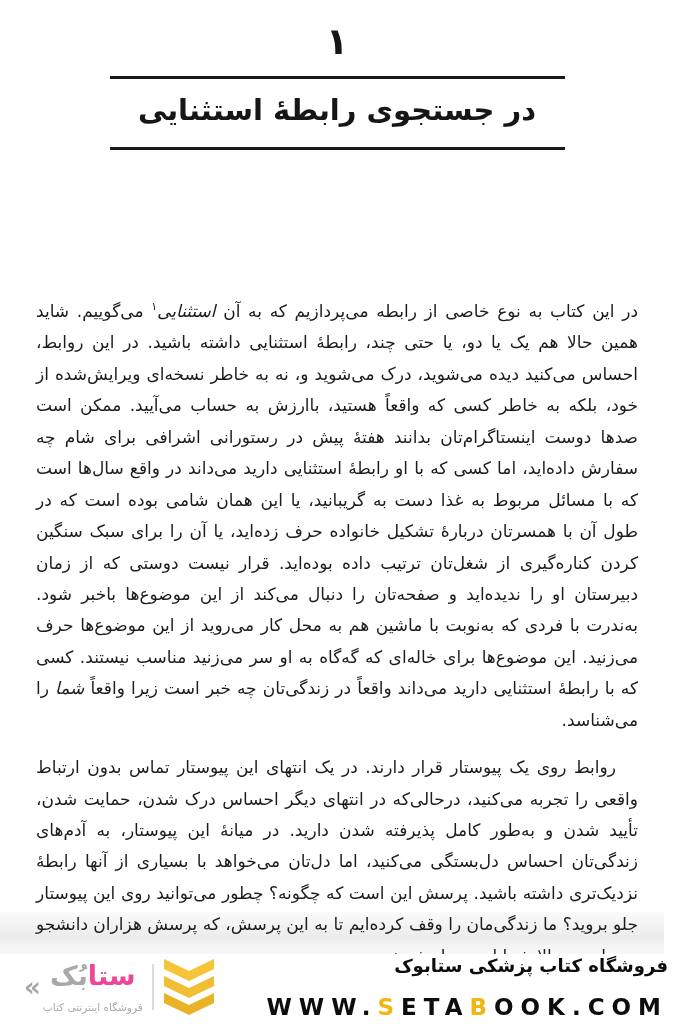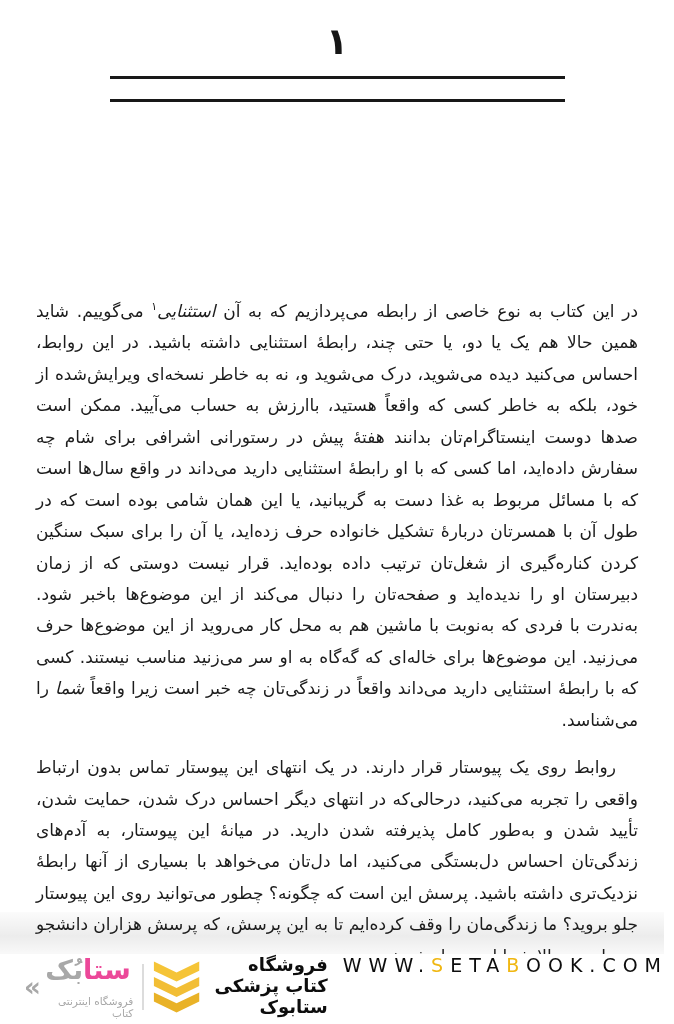--- a/index.html
+++ b/index.html
@@ -72,34 +72,34 @@
     height: 70px;
     background: #ffffff;
     display: flex;
     flex-direction: row;
     align-items: center;
     justify-content: space-between;
     padding: 0 6px 4px 10px;
     direction: rtl;
   }
   .footer-brand-text {
-    display: flex; flex-direction: row;
+    display: flex; flex-direction: column;
     align-items: flex-start;
     direction: ltr;
     text-align: right;
     gap: 15px;
   }
   .store-name {
     font-size: 18px; font-weight: bold; color: #0d0d0d;
     direction: rtl;
     align-self: flex-end;
     margin-bottom: 3px;
   }
   .store-url {
-    font-size: 19px; font-weight: normal; color: #0d0d0d;
+    font-size: 23px; font-weight: bold; color: #0d0d0d;
     letter-spacing: 7px;
     direction: ltr;
     white-space: nowrap;
   }
   .store-url .hl { color: #f0b712; }
   .logo {
     display: flex; align-items: center;
     direction: ltr;
     margin-left: 14px;
   }
@@ -128,20 +128,21 @@
   .chevrons { display: block; }
 </style>
 </head>
 <body>
 
 <div class="page">
 
   <div class="chapter-head">
     <div class="chapter-number">۱</div>
     <div class="rule rule-1"></div>
+    <h1 class="chapter-title">در جستجوی رابطهٔ استثنایی</h1>
     <div class="rule rule-2"></div>
   </div>
 
   <div class="scan-band"></div>
 
   <div class="body-text">
     <p class="para"><span>در این کتاب به نوع خاصی از رابطه می‌پردازیم که به آن </span><span class="em">استثنایی</span><span class="footnote-sup">۱</span><span> می‌گوییم. شاید همین حالا هم یک یا دو، یا حتی چند، رابطهٔ استثنایی داشته باشید. در این روابط، احساس می‌کنید دیده می‌شوید، درک می‌شوید و، نه به خاطر نسخه‌ای ویرایش‌شده از خود، بلکه به خاطر کسی که واقعاً هستید، باارزش به حساب می‌آیید. ممکن است صدها دوست اینستاگرام‌تان بدانند هفتهٔ پیش در رستورانی اشرافی برای شام چه سفارش داده‌اید، اما کسی که با او رابطهٔ استثنایی دارید می‌داند در واقع سال‌ها است که با مسائل مربوط به غذا دست به گریبانید، یا این همان شامی بوده است که در طول آن با همسرتان دربارهٔ تشکیل خانواده حرف زده‌اید، یا آن را برای سبک سنگین کردن کناره‌گیری از شغل‌تان ترتیب داده بوده‌اید. قرار نیست دوستی که از زمان دبیرستان او را ندیده‌اید و صفحه‌تان را دنبال می‌کند از این موضوع‌ها باخبر شود. به‌ندرت با فردی که به‌نوبت با ماشین هم به محل کار می‌روید از این موضوع‌ها حرف می‌زنید. این موضوع‌ها برای خاله‌ای که گه‌گاه به او سر می‌زنید مناسب نیستند. کسی که با رابطهٔ استثنایی دارید می‌داند واقعاً در زندگی‌تان چه خبر است زیرا واقعاً </span><span class="em">شما</span><span> را می‌شناسد.</span></p>
 
     <p class="para indent">روابط روی یک پیوستار قرار دارند. در یک انتهای این پیوستار تماس بدون ارتباط واقعی را تجربه می‌کنید، درحالی‌که در انتهای دیگر احساس درک شدن، حمایت شدن، تأیید شدن و به‌طور کامل پذیرفته شدن دارید. در میانهٔ این پیوستار، به آدم‌های زندگی‌تان احساس دل‌بستگی می‌کنید، اما دل‌تان می‌خواهد با بسیاری از آنها رابطهٔ نزدیک‌تری داشته باشید. پرسش این است که چگونه؟ چطور می‌توانید روی این پیوستار جلو بروید؟ ما زندگی‌مان را وقف کرده‌ایم تا به این پرسش، که پرسش هزاران دانشجو و مراجع و حالا شما است، پاسخ دهیم.</p>
 

